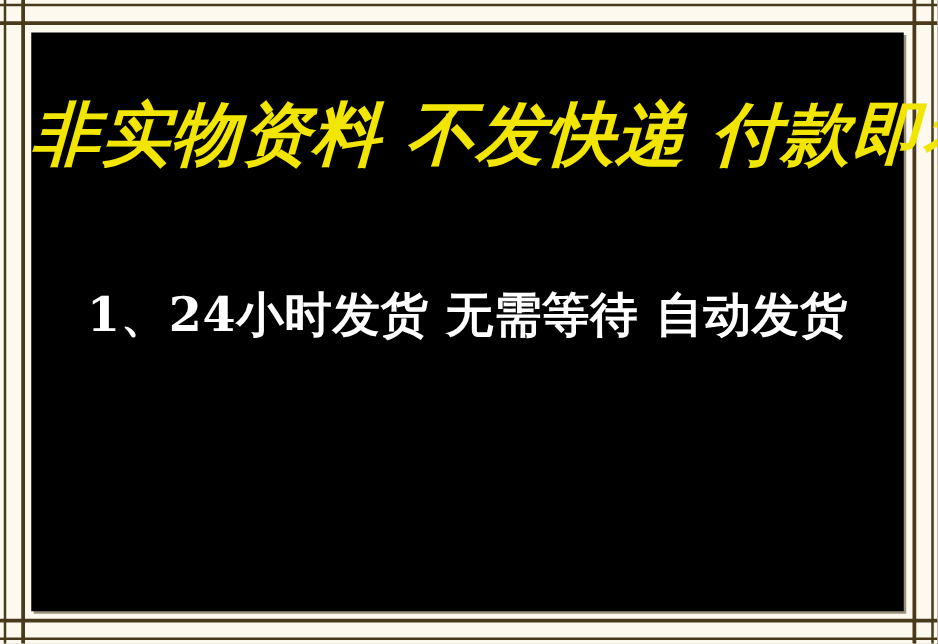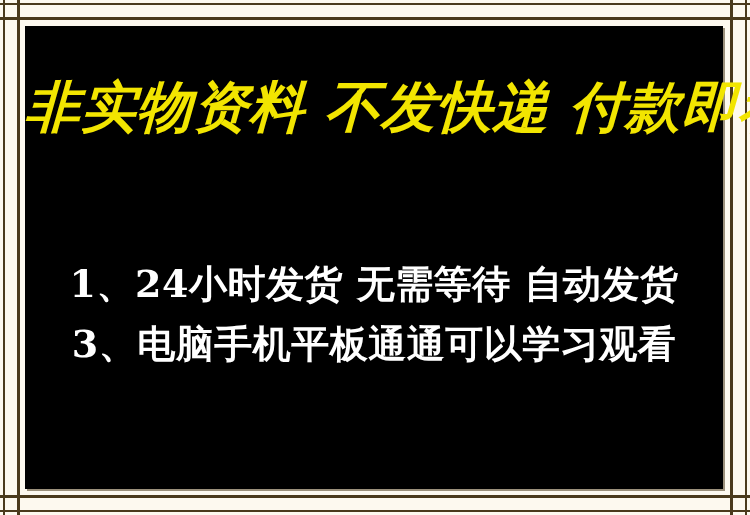--- a/index.html
+++ b/index.html
@@ -68,21 +68,20 @@
     font-style: italic;
     transform: skewX(-2deg);
   }
 
   
   #bullets {
     position: absolute;
     left: 0;
     top: 196px;
     width: 698px;
-    margin-top: 32px;
   }
   .bullet {
     color: #ffffff;
     font-family: "DejaVu Serif", "Liberation Serif", serif;
     font-weight: bold;
     font-size: 38px;
     line-height: 60px;
     text-align: center;
     white-space: nowrap;
     letter-spacing: 0.5px;
@@ -102,17 +101,16 @@
   <div class="rule rule-v inner-left"></div>
   <div class="rule rule-v inner-right"></div>
   <div class="rule rule-v outer-right"></div>
 
   <div id="panel">
 
     <div id="headline">非实物资料  不发快递  付款即看</div>
 
     <div id="bullets">
       <div class="bullet">1、24小时发货 无需等待 自动发货</div>
-      <div class="bullet">3、电脑手机平板通通可以学习观看</div>
     </div>
 
   </div>
 </div>
 
 </body></html>

